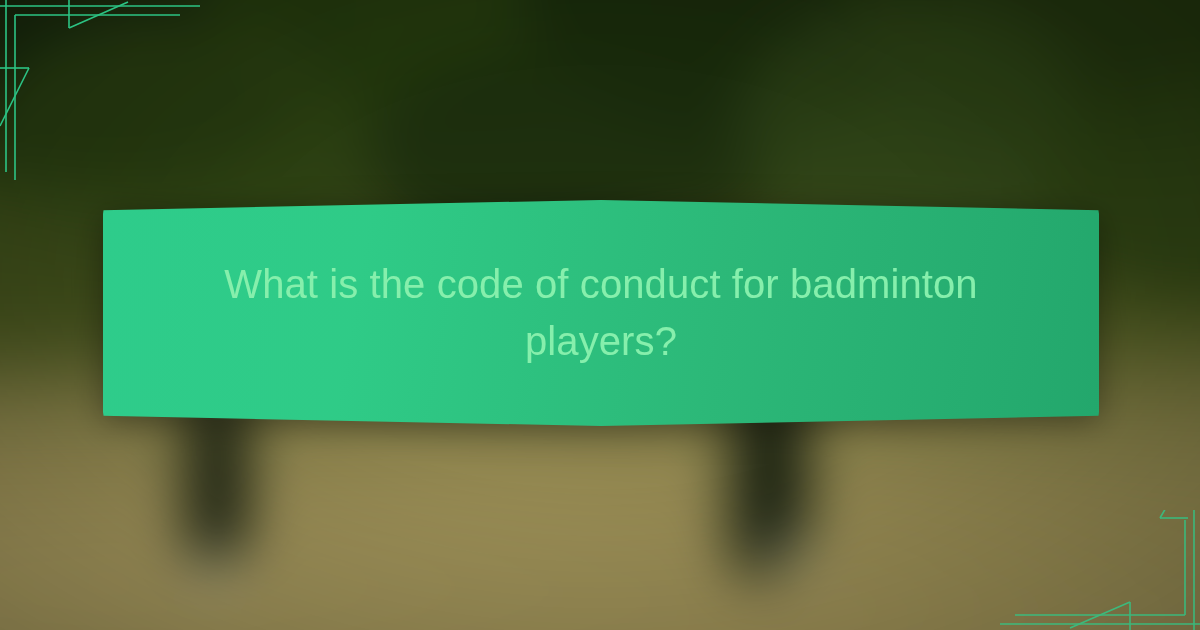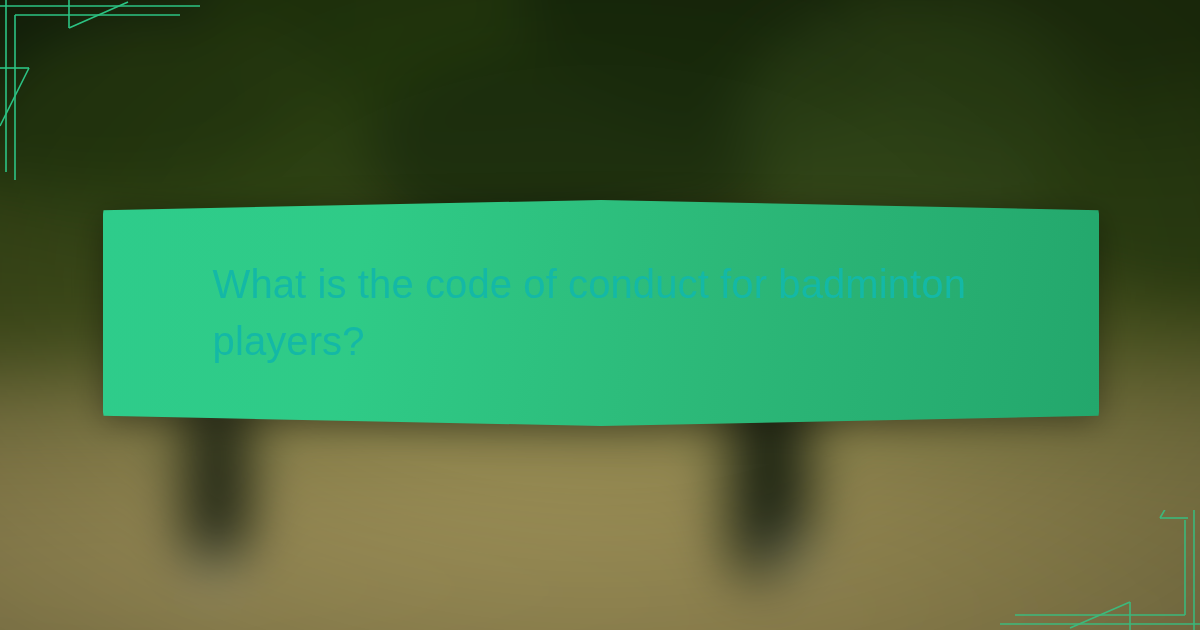--- a/index.html
+++ b/index.html
@@ -132,21 +132,22 @@
     inset: 0;
     background: linear-gradient(100deg, #2ecc8b 0%, #2fcb87 26%, #2cb878 62%, #23a76c 100%);
     border-radius: 14px;
     -webkit-clip-path: polygon(0% 4.5%, 50% 0%, 100% 4.5%, 100% 95.5%, 50% 100%, 0% 95.5%);
     clip-path: polygon(0% 4.5%, 50% 0%, 100% 4.5%, 100% 95.5%, 50% 100%, 0% 95.5%);
   }
   .card-text {
     position: relative;
     z-index: 2;
     width: 78%;
-    color: #14b8a6;
+    text-align: center;
+    color: #86efac;
     font-family: "Liberation Sans", sans-serif;
     font-size: 40px;
     font-weight: 400;
     line-height: 1.42;
     letter-spacing: .1px;
   }
 </style>
 </head>
 <body>
 

